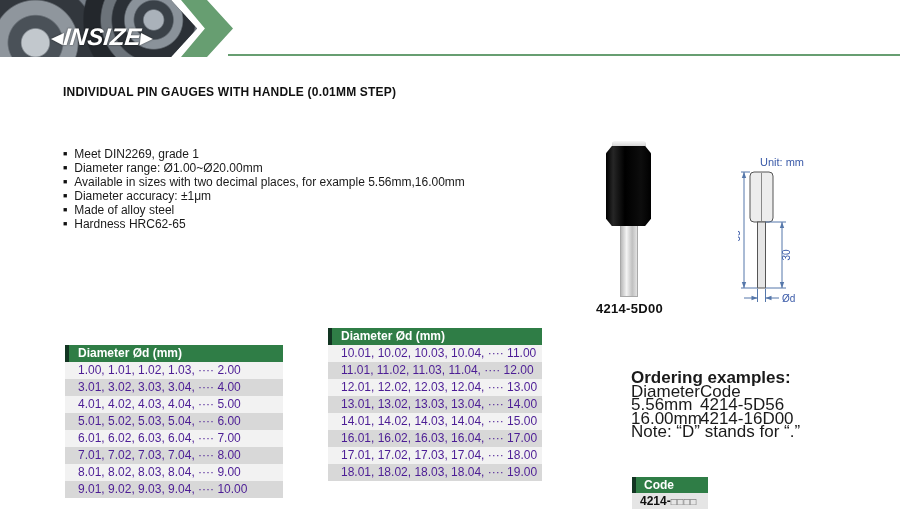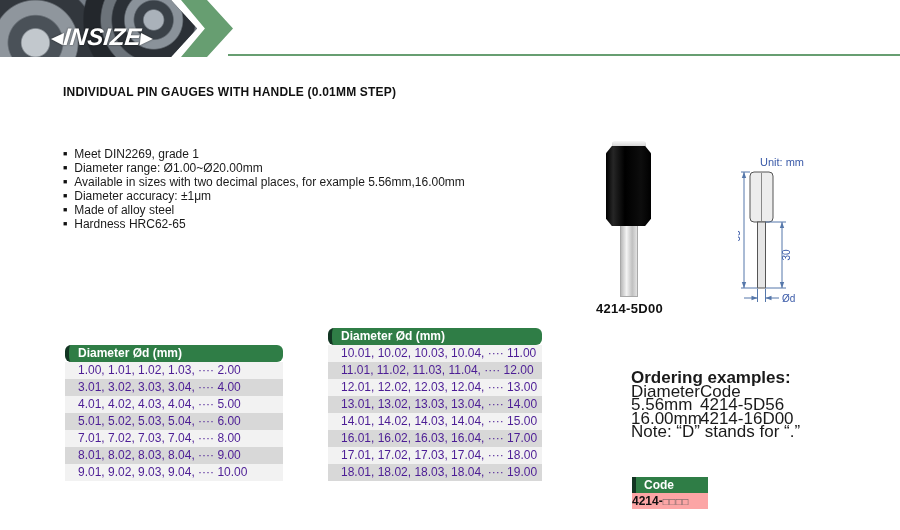--- a/index.html
+++ b/index.html
@@ -51,41 +51,40 @@
 
   
   .diagram { position:absolute; left:738px; top:150px; }
 
   
   .gtable { position:absolute; font-size:12px; }
   .gtable .ghead {
     background:#2f7d46; color:#fff; font-weight:bold;
     height:17px; line-height:17px; padding-left:9px;
     border-left:4px solid #123522;
-    border-radius:6px;
   }
   .gtable .grow { height:17px; line-height:17px; padding-left:13px; color:#4c1d95; white-space:nowrap; }
   .gtable .grow:nth-child(odd)  { background:#d8d8d8; }
   .gtable .grow:nth-child(even) { background:#f2f2f2; }
   .tbl-left  { left:65px;  top:345px; width:218px; }
   .tbl-right { left:328px; top:328px; width:214px; }
 
   
   .ordering { position:absolute; left:631px; top:371px; font-size:17px; line-height:13.5px; color:#1a1a1a; }
   .ord-title { font-weight:bold; }
   .ord-grid { display:grid; grid-template-columns:69px auto; }
   .ord-note { }
 
   
   .code-table { position:absolute; left:632px; top:477px; width:76px; font-size:12px; }
   .code-table .ghead {
     background:#2f7d46; color:#fff; font-weight:bold; height:16px; line-height:16px;
     padding-left:8px; border-left:4px solid #123522;
   }
-  .code-table .crow { background:#fca5a5; height:16px; line-height:16px; }
+  .code-table .crow { background:#e5e5e5; height:16px; line-height:16px; padding-left:8px; }
   .code-table .cpfx { font-weight:bold; }
   .code-table .cboxes { font-size:10px; color:#555; letter-spacing:0.5px; }
 </style>
 </head>
 <body>
 
 <div class="hdr-photo"></div>
 <div class="logo"><span class="arr">◀</span><span>INSIZE</span><span class="arr">▶</span></div>
 <div class="hdr-chevron"></div>
 <div class="hdr-line"></div>
@@ -154,20 +153,21 @@
   <polygon points="27.5,148 33.5,145.8 33.5,150.2" fill="#5577aa"></polygon>
   <text x="44" y="152" font-size="10" fill="#3a5aa8"><tspan>Ød</tspan></text>
 </svg>
 
 <div class="gtable tbl-left">
   <div class="ghead">Diameter Ød (mm)</div>
   <div class="grow">1.00, 1.01, 1.02, 1.03, ···· 2.00</div>
   <div class="grow">3.01, 3.02, 3.03, 3.04, ···· 4.00</div>
   <div class="grow">4.01, 4.02, 4.03, 4.04, ···· 5.00</div>
   <div class="grow">5.01, 5.02, 5.03, 5.04, ···· 6.00</div>
+  <div class="grow">6.01, 6.02, 6.03, 6.04, ···· 7.00</div>
   <div class="grow">7.01, 7.02, 7.03, 7.04, ···· 8.00</div>
   <div class="grow">8.01, 8.02, 8.03, 8.04, ···· 9.00</div>
   <div class="grow">9.01, 9.02, 9.03, 9.04, ···· 10.00</div>
 </div>
 
 <div class="gtable tbl-right">
   <div class="ghead">Diameter Ød (mm)</div>
   <div class="grow">10.01, 10.02, 10.03, 10.04, ···· 11.00</div>
   <div class="grow">11.01, 11.02, 11.03, 11.04, ···· 12.00</div>
   <div class="grow">12.01, 12.02, 12.03, 12.04, ···· 13.00</div>

